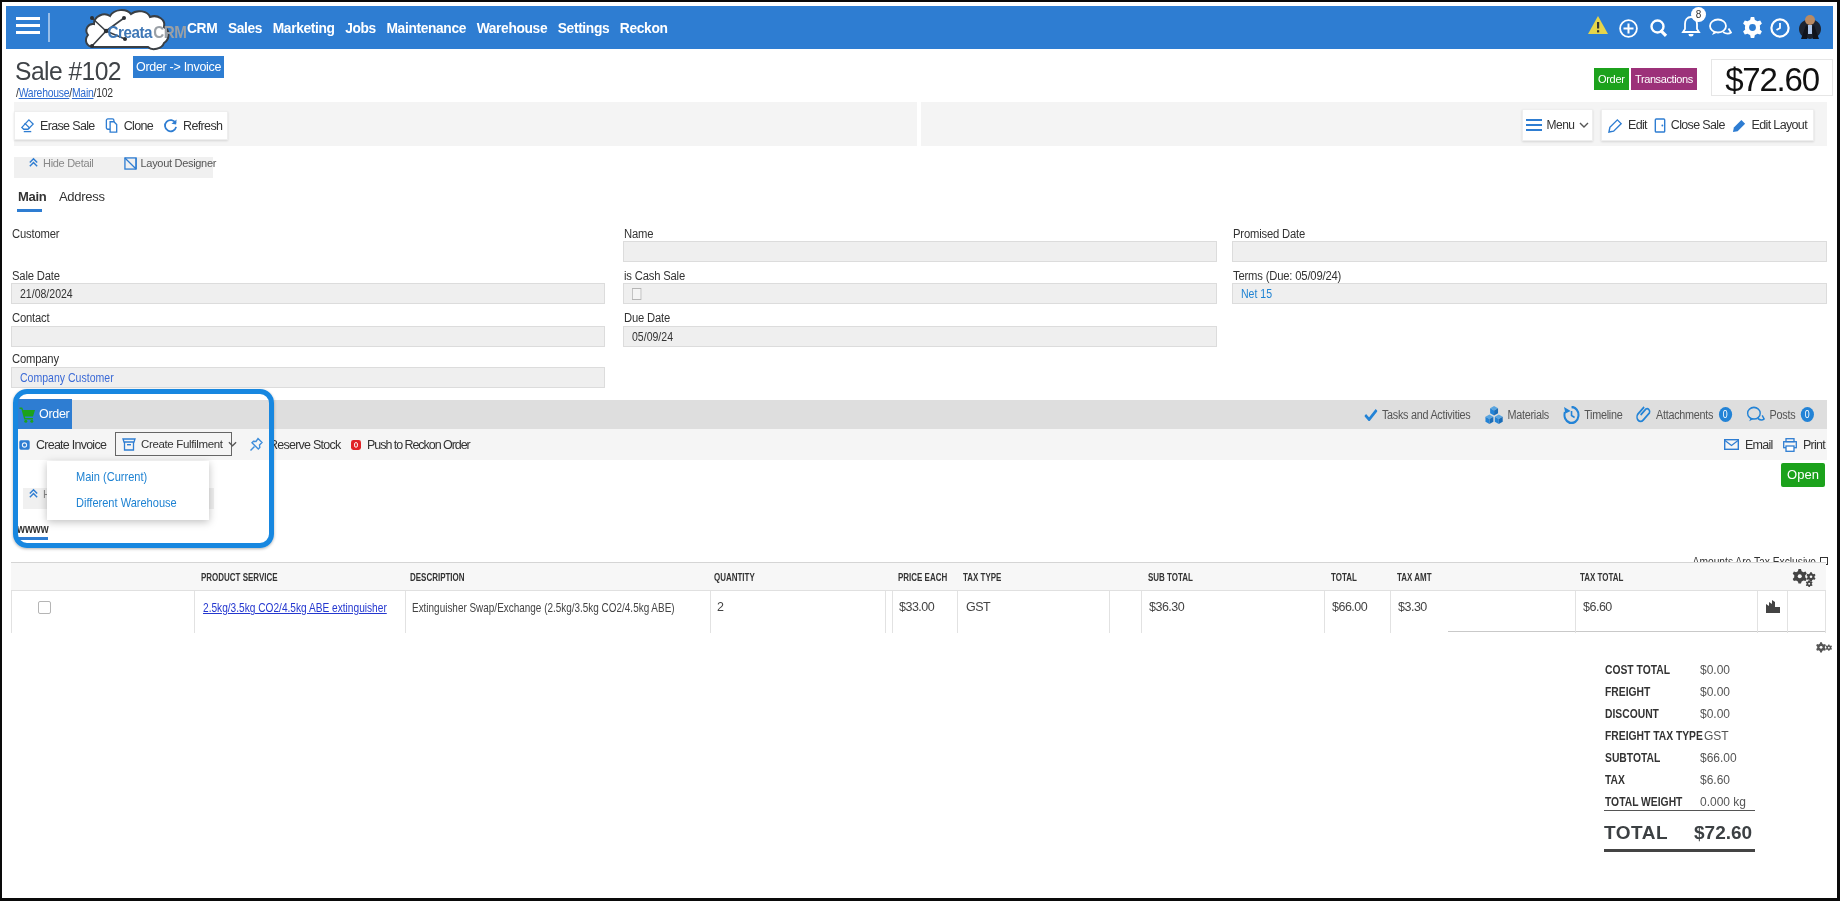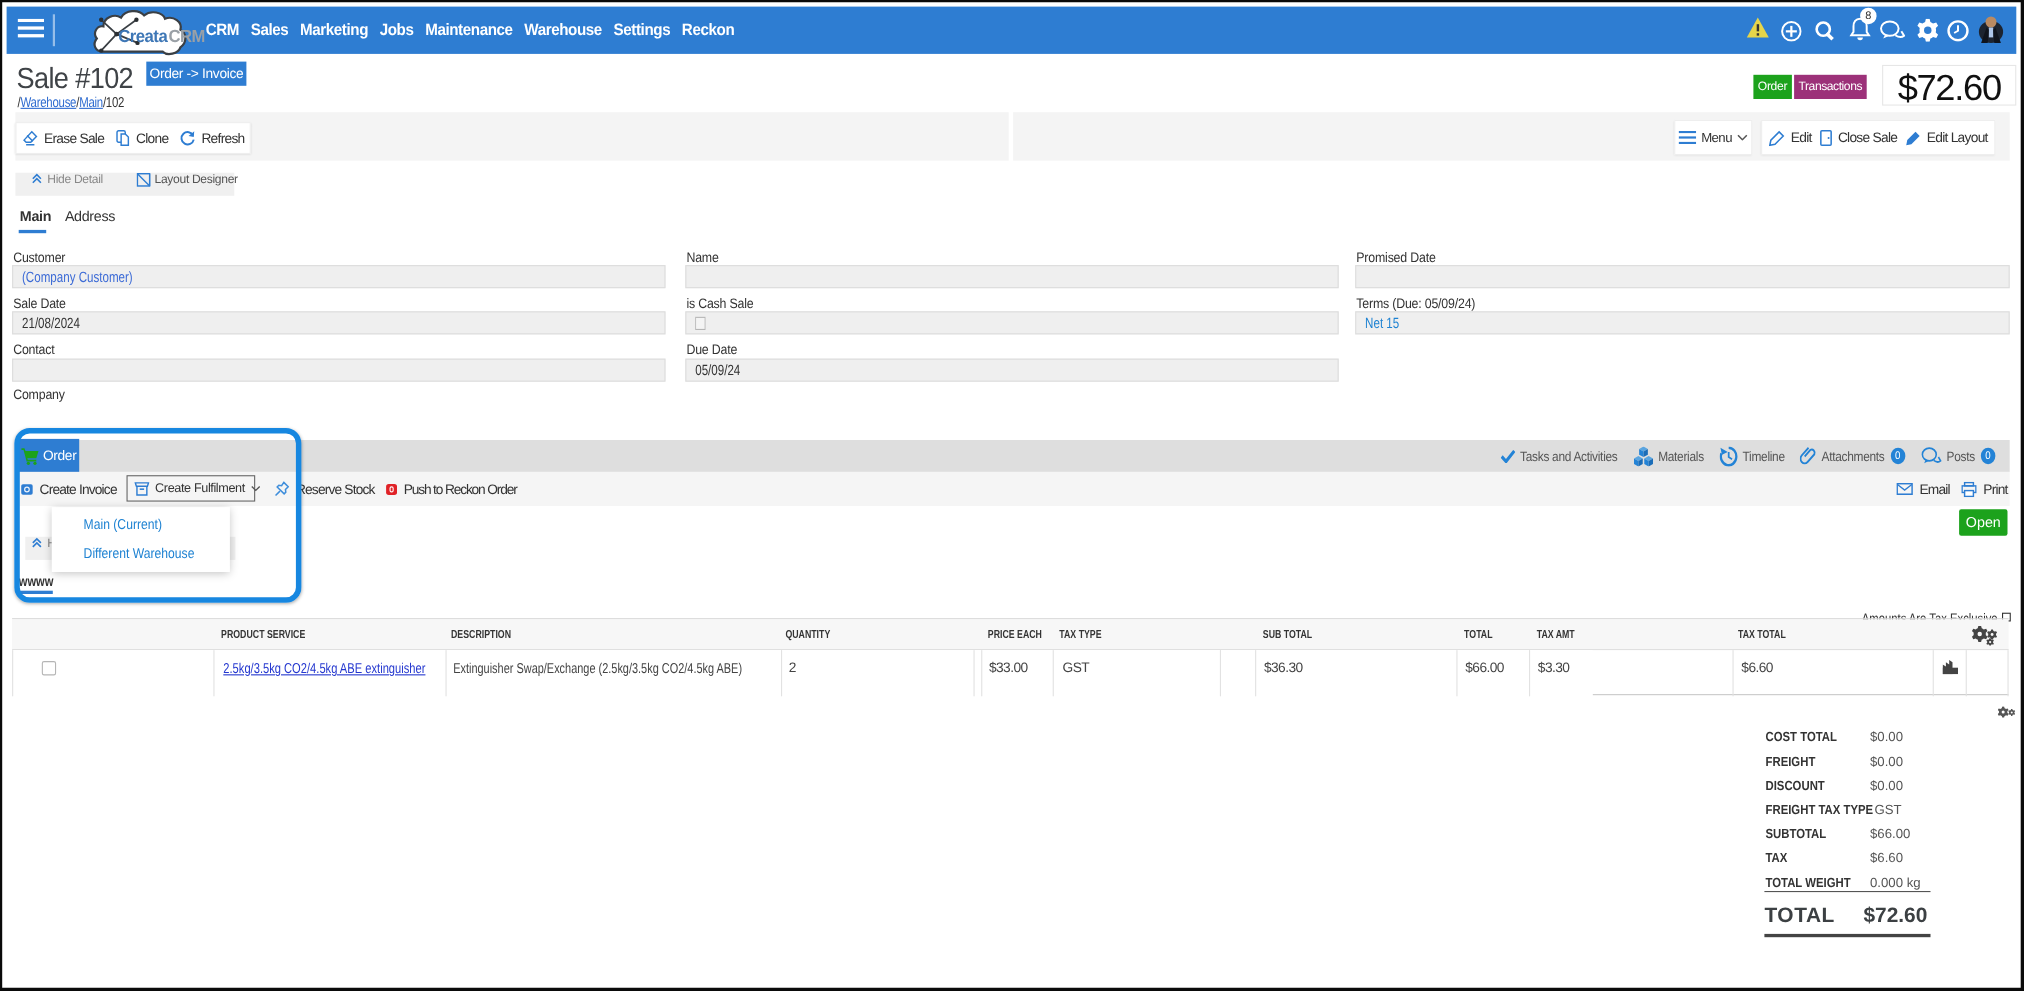--- a/index.html
+++ b/index.html
@@ -223,26 +223,26 @@
         <path d="M1 1 L13 13 M13 1 L13 13" stroke="#2e7dd2" stroke-width="1.4" fill="none"></path>
       </svg>
     <span style="margin-left:4px;color:#555">Layout Designer</span>
   </div>
 
   <div class="tabmain">Main</div>
   <div class="tabaddr">Address</div>
   <div class="tabline"></div>
 
   <div class="flabel" style="left:12px;top:227px">Customer</div>
-  <div class="finput" style="left:11px;top:241px;width:594px"><span class="flink">(Company Customer)</span></div>
   <div class="flabel" style="left:12px;top:269px">Sale Date</div>
   <div class="finput" style="left:11px;top:283px;width:594px"><span>21/08/2024</span></div>
   <div class="flabel" style="left:12px;top:311px">Contact</div>
   <div class="finput" style="left:11px;top:326px;width:594px"></div>
   <div class="flabel" style="left:12px;top:352px">Company</div>
+  <div class="finput" style="left:11px;top:367px;width:594px"><span class="flink">Company Customer</span></div>
 
   <div class="flabel" style="left:624px;top:227px">Name</div>
   <div class="finput" style="left:623px;top:241px;width:594px"></div>
   <div class="flabel" style="left:624px;top:269px">is Cash Sale</div>
   <div class="finput" style="left:623px;top:283px;width:594px"><span style="display:inline-block;width:12px;height:12px;border:1px solid #b5b5b5;background:#f4f4f4;margin-top:4px"></span></div>
   <div class="flabel" style="left:624px;top:311px">Due Date</div>
   <div class="finput" style="left:623px;top:326px;width:594px"><span>05/09/24</span></div>
 
   <div class="flabel" style="left:1233px;top:227px">Promised Date</div>
   <div class="finput" style="left:1232px;top:241px;width:595px"></div>

